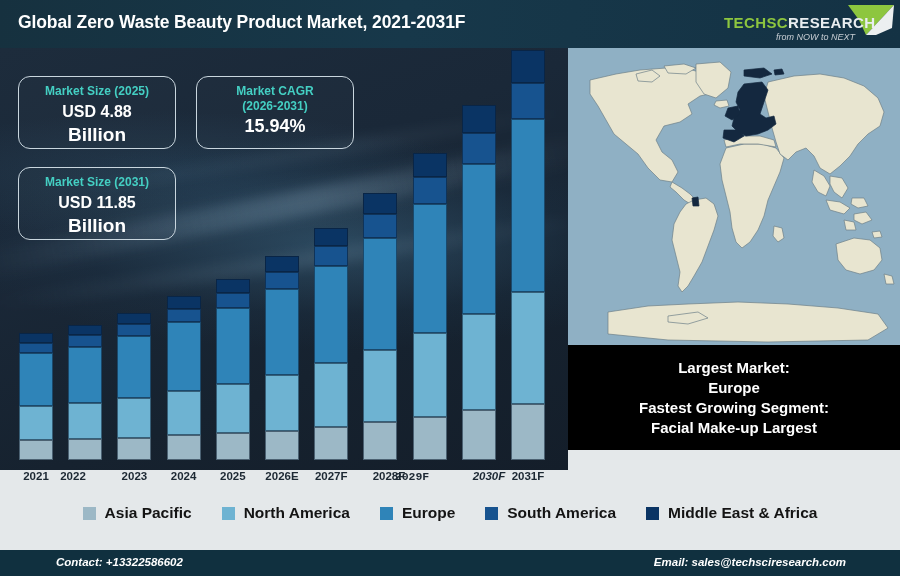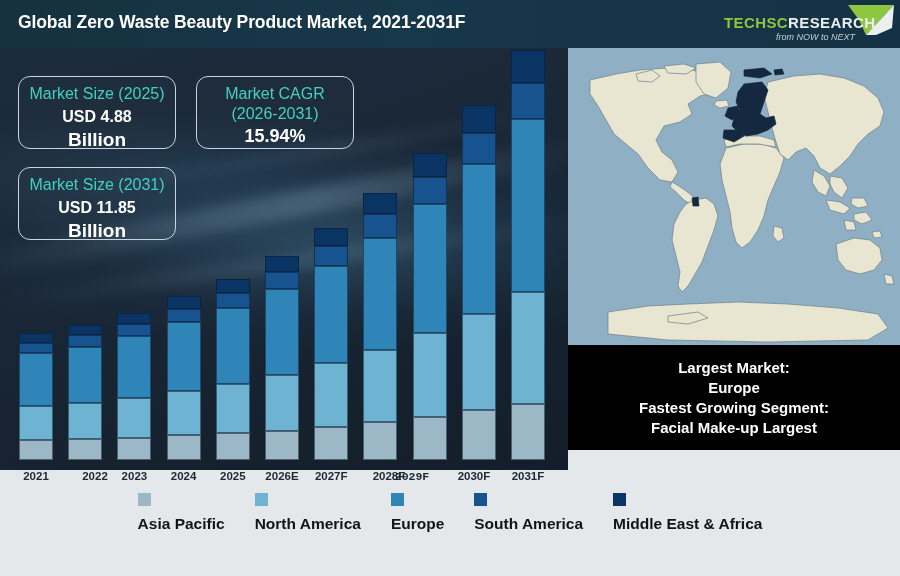--- a/index.html
+++ b/index.html
@@ -54,21 +54,21 @@
   
   .kpi {
     position: absolute;
     border: 1.4px solid #c9d6de;
     border-radius: 12px;
     text-align: center;
     background: rgba(255,255,255,0.015);
     padding-top: 7px;
   }
   .kpi .k-label {
-    color: #44cfc3; font-size: 16px; font-weight: normal; line-height: 1.25;
+    color: #44cfc3; font-size: 12px; font-weight: bold; line-height: 1.25;
   }
   .kpi .k-value {
     color: #ffffff; font-size: 16px; font-weight: bold; line-height: 1.3; margin-top: 3px;
   }
   .kpi .k-unit {
     color: #ffffff; font-size: 19px; font-weight: bold; line-height: 1.3;
   }
   #kpi-size2025 { left: 18px; top: 28px; width: 158px; height: 73px; }
   #kpi-cagr     { left: 196px; top: 28px; width: 158px; height: 73px; }
   #kpi-size2031 { left: 18px; top: 119px; width: 158px; height: 73px; }
@@ -115,21 +115,21 @@
   #info-box div {
     color: #ffffff; font-size: 15px; font-weight: bold; line-height: 1.28; text-align: center;
   }
 
   
   #legend {
     position: absolute; left: 0; top: 492px; width: 900px; height: 42px;
     display: flex; align-items: center; justify-content: center; gap: 0px;
     background: #e4e8ea;
   }
-  .leg-item { display: flex; gap: 9px; margin-right: 30px; flex-direction: column; }
+  .leg-item { display: flex; align-items: center; gap: 9px; margin-right: 30px; }
   .leg-item:last-child { margin-right: 0; }
   .leg-sw { width: 13px; height: 13px; display: inline-block; }
   .leg-tx { color: #141414; font-size: 15.5px; font-weight: bold; white-space: nowrap; }
 
   
   #footer {
     position: absolute; left: 0; top: 550px; width: 900px; height: 26px;
     background: #10303f;
   }
   #footer .f-left {
@@ -258,29 +258,29 @@
           <div class="seg sa" style="height: 36.6222px; background: rgb(23, 83, 143);"></div>
           <div class="seg eu" style="height: 172.648px; background: rgb(47, 132, 184);"></div>
           <div class="seg na" style="height: 111.829px; background: rgb(110, 179, 210);"></div>
           <div class="seg ap" style="height: 56.2413px; background: rgb(156, 184, 198);"></div>
         </div>
       </div>
   </div>
 
   <div id="xaxis">
       <div class="xlab" style="left: 9px;">2021</div>
-      <div class="xlab" style="left: 68px;">2022</div>
+      <div class="xlab" style="left: 46px;">2022</div>
       <div class="xlab" style="left: 107.4px;">2023</div>
       <div class="xlab" style="left: 156.6px;">2024</div>
       <div class="xlab" style="left: 205.8px;">2025</div>
       <div class="xlab" style="left: 255px;">2026E</div>
       <div class="xlab" style="left: 304.2px;">2027F</div>
       <div class="xlab" style="left: 362px;">2028F</div>
       <div class="xlab" style="left: 385px; font-family: Liberation Mono, monospace;">2029F</div>
-      <div class="xlab" style="left: 447px;">2030F</div>
+      <div class="xlab" style="left: 462px; font-style: italic;">2030F</div>
       <div class="xlab" style="left: 501px;">2031F</div>
     </div>
 
   <div id="map-panel">
     <svg viewBox="0 0 332 297" preserveAspectRatio="none">
       <rect x="0" y="0" width="332" height="297" fill="#8fb0c4"></rect>
       <g stroke="#6d7f88" stroke-width="0.7">
 
         <path fill="#e8e5d0" d="M22,32 L48,26 L72,22 L98,20 L124,22 L146,28 L158,36 L150,44 L132,48 L120,56 L124,66 L112,74 L96,78 L88,92 L94,104 L104,112 L110,124 L104,134 L92,132 L80,120 L70,106 L58,96 L46,86 L38,72 L30,58 L22,46 Z"></path>
         <path fill="#e8e5d0" d="M68,26 L84,22 L92,28 L84,34 L70,33 Z"></path>
@@ -349,14 +349,18 @@
       <div class="leg-item">
         <span class="leg-sw" style="background: rgb(23, 83, 143);"></span>
         <span class="leg-tx">South America</span>
       </div>
       <div class="leg-item">
         <span class="leg-sw" style="background: rgb(10, 52, 100);"></span>
         <span class="leg-tx">Middle East &amp; Africa</span>
       </div>
     </div>
 
+  <div id="footer">
+    <div class="f-left">Contact: +13322586602</div>
+    <div class="f-right">Email: sales@techsciresearch.com</div>
+  </div>
 
 </div>
 
 </body></html>

